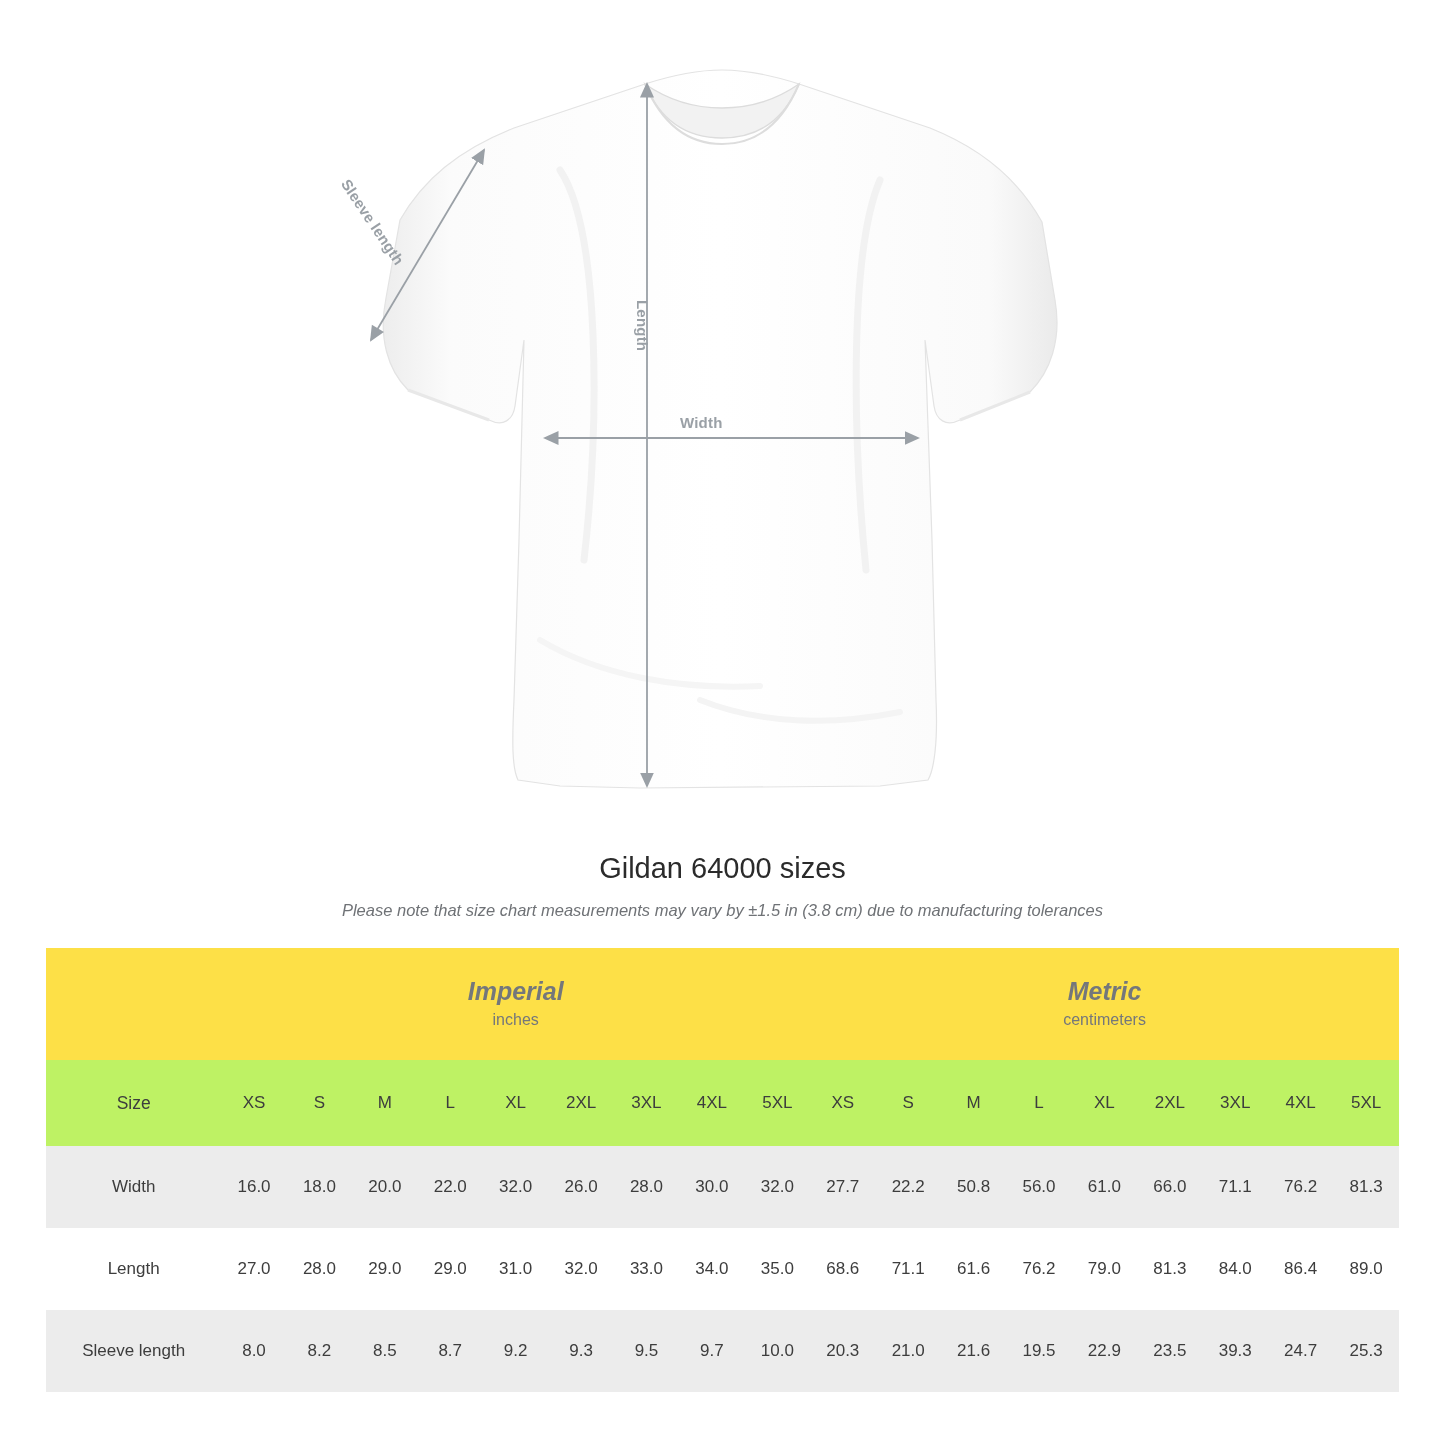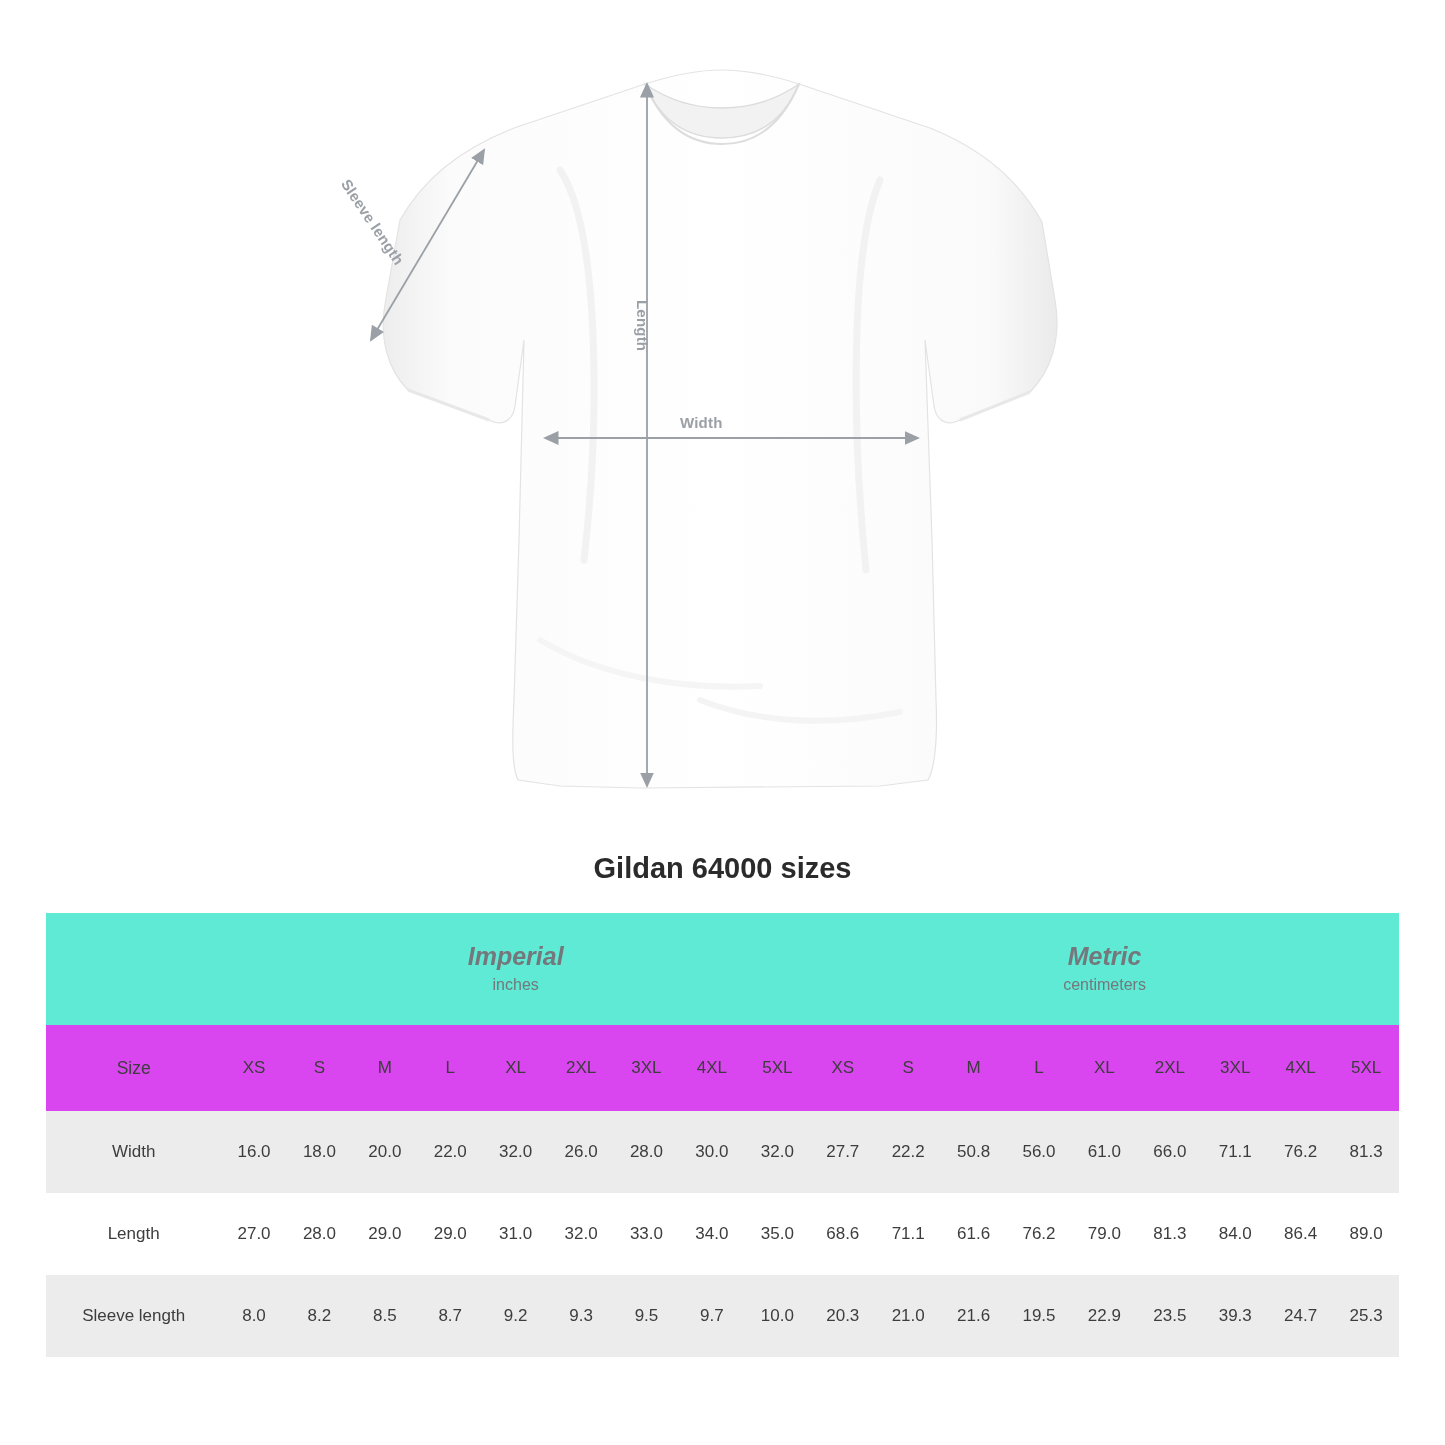--- a/index.html
+++ b/index.html
@@ -54,21 +54,21 @@
     top: 414px;
   }
 
   
   .title-block {
     text-align: center;
     margin-top: 22px;
   }
   .chart-title {
     font-size: 29px;
-    font-weight: bold;
+    font-weight: normal;
     color: #2b2b2b;
     margin: 0 0 16px 0;
   }
   .chart-note {
     font-size: 16.5px;
     font-style: italic;
     color: #6f7276;
     margin: 0;
   }
 
@@ -88,37 +88,37 @@
   table.size-table th {
     text-align: center;
     vertical-align: middle;
     font-size: 17px;
     color: #3d3d3d;
     font-weight: normal;
     padding: 0;
     border: none;
   }
   .unit-row td {
-    background: #5eead4;
+    background: #fde047;
     height: 112px;
   }
   .unit-sys {
     font-size: 25px;
     font-weight: bold;
     font-style: italic;
     color: #74777b;
     line-height: 1.25;
   }
   .unit-sub {
     font-size: 16px;
     color: #74777b;
     line-height: 1.6;
   }
   .head-row td {
-    background: #d946ef;
+    background: #bef264;
     height: 86px;
     font-size: 18px;
     font-weight: bold;
     color: #2f2f2f;
   }
   .head-row td.rowlabel {
     font-size: 17.5px;
   }
   .data-row td {
     height: 82px;
@@ -224,20 +224,21 @@
     </svg>
   </div>
 
   <div class="dim-label label-sleeve">Sleeve length</div>
   <div class="dim-label label-length">Length</div>
   <div class="dim-label label-width">Width</div>
 </div>
 
 <div class="title-block">
   <h1 class="chart-title">Gildan 64000 sizes</h1>
+  <p class="chart-note">Please note that size chart measurements may vary by ±1.5 in (3.8 cm) due to manufacturing tolerances</p>
 </div>
 
 <div class="table-area">
   <table class="size-table">
     <colgroup>
       <col class="c-label">
       <col class="c-val">
         <col class="c-val">
         <col class="c-val">
         <col class="c-val">

